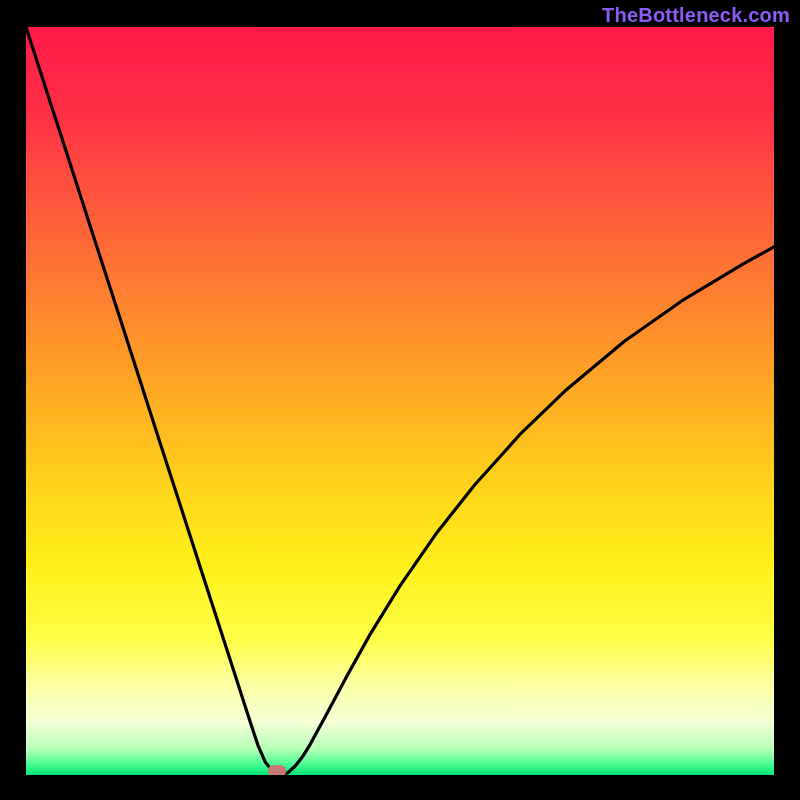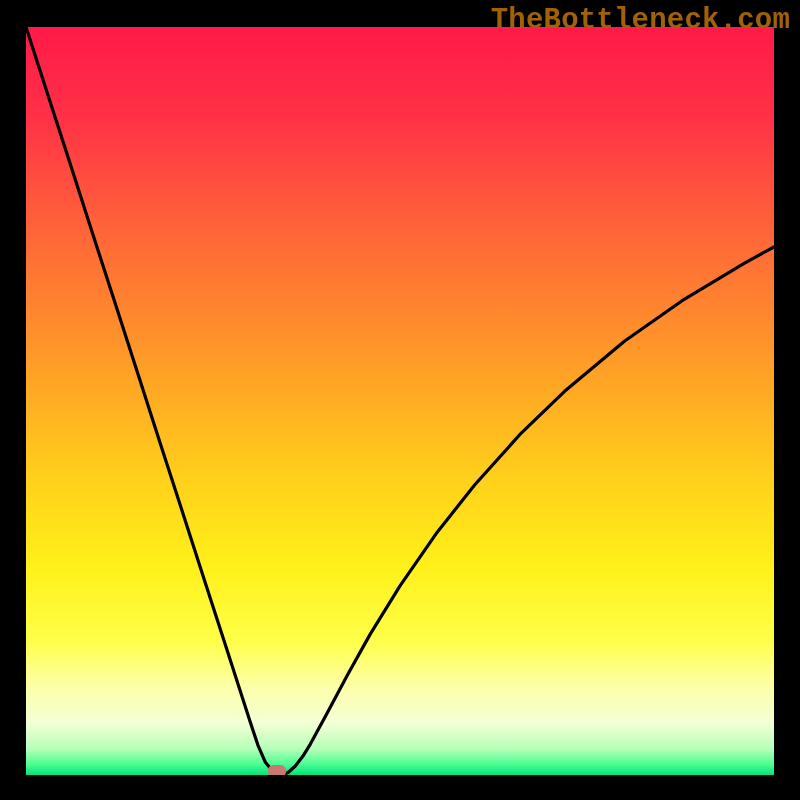--- a/index.html
+++ b/index.html
@@ -45,24 +45,24 @@
     position: absolute;
     width: 18px;
     height: 12px;
     border-radius: 6px / 5px;
     transform: translate(-50%, -50%);
   }
   .watermark {
     position: absolute;
     top: 4px;
     right: 10px;
-    font-family: Liberation Mono, monospace;
-    font-size: 29px;
+    font-family: Liberation Sans, sans-serif;
+    font-size: 20px;
     font-weight: 600;
-    color: #a16207;
+    color: #8b5cf6;
     letter-spacing: 0.2px;
   }
 </style>
 </head>
 <body>
 
 <div class="frame">
 
   <div class="plot-area">
 

